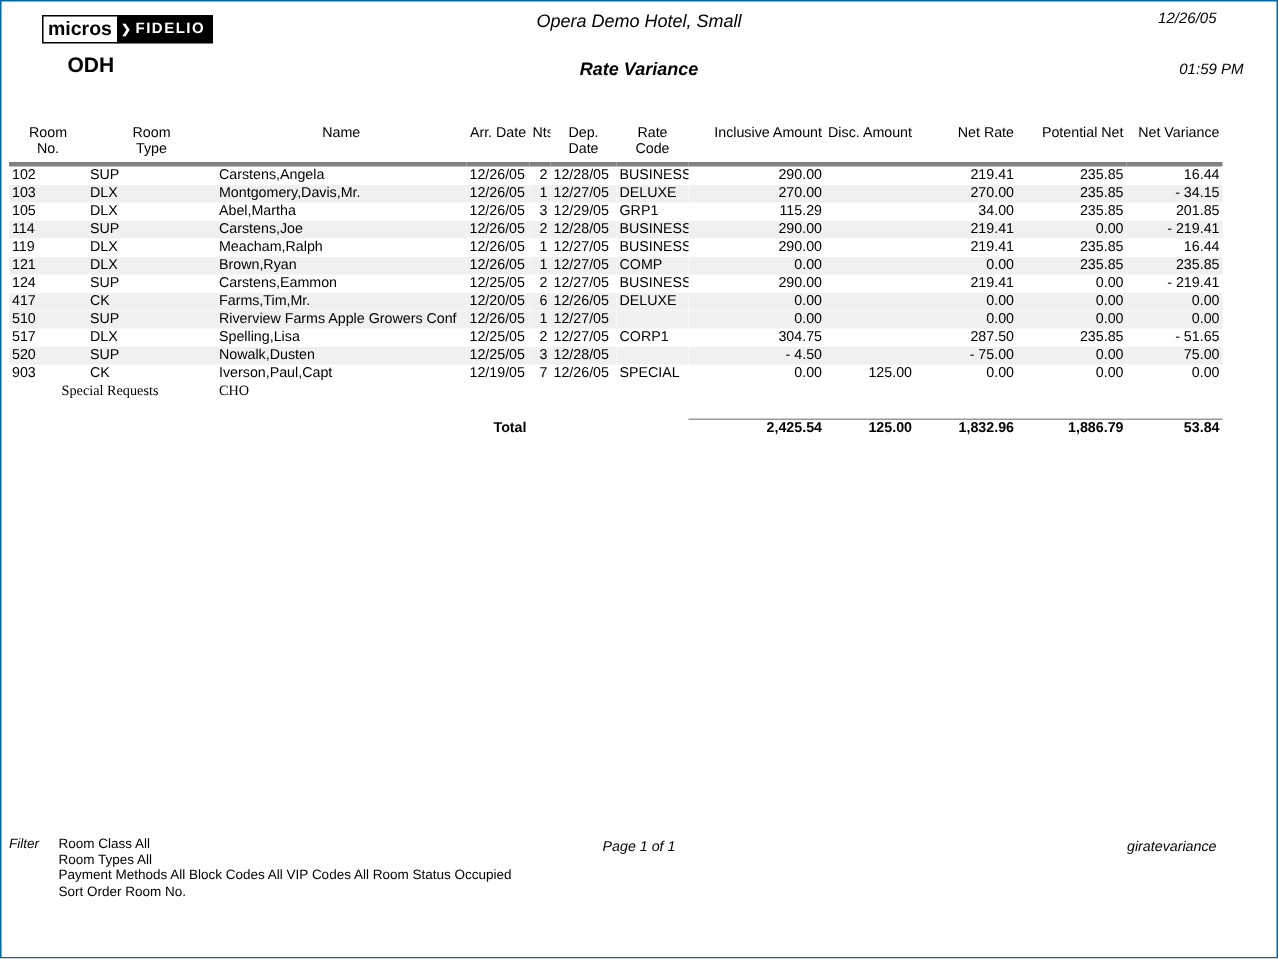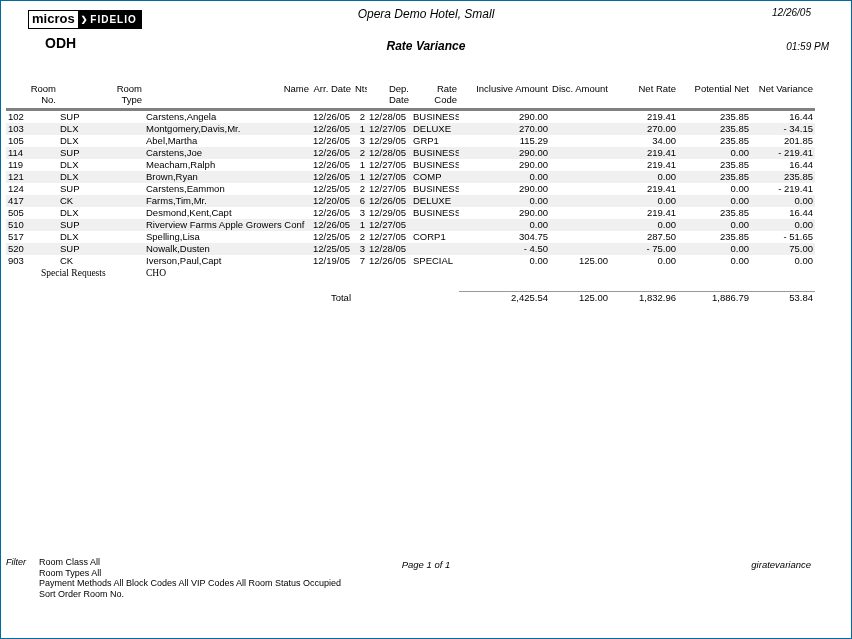--- a/index.html
+++ b/index.html
@@ -27,31 +27,31 @@
   .report-title { position:absolute; left:0; top:38px; width:100%; text-align:center;
     font-style:italic; font-weight:bold; font-size:12px; }
   .hdr-date { position:absolute; top:6px; right:40px; font-style:italic; font-size:10px; }
   .hdr-time { position:absolute; top:40px; right:22px; font-style:italic; font-size:10px; }
 
   
   table.report { position:absolute; left:5px; top:82px; width:809px;
     border-collapse:collapse; table-layout:fixed; }
   table.report th, table.report td { padding:0 2px; font-size:9.5px; overflow:hidden;
     white-space:nowrap; }
-  table.report thead th { font-weight:normal; vertical-align:top; text-align:right;
+  table.report thead th { font-weight:normal; vertical-align:top; text-align:center;
     white-space:pre-line; line-height:11px; border-bottom:3px solid #808080;
     padding-bottom:3px; }
   table.report tbody td { height:12px; line-height:12px; }
   tr.alt td { background:#f0f0f0; }
   .c-right { text-align:right !important; }
   .c-left  { text-align:left; }
   .sr-row td { font-family:"Liberation Serif", serif; font-size:10.5px; height:13px; }
   .sr-label { padding-left:35px !important; }
   .spacer-row td { height:13px; }
-  .total-row td { font-weight:normal; font-size:9.5px; height:18px; vertical-align:bottom;
+  .total-row td { font-weight:bold; font-size:9.5px; height:18px; vertical-align:bottom;
     padding-bottom:2px; }
   .total-row td.tval { border-top:1px solid #999; }
   .total-label { text-align:right; }
 
   
   .filter-label { position:absolute; left:5px; top:556px; font-style:italic; font-size:9px; }
   .filter-lines { position:absolute; left:38px; top:556px; font-size:9px; line-height:10.5px; }
   .page-num { position:absolute; left:0; top:558px; width:100%; text-align:center;
     font-style:italic; font-size:9.5px; }
   .report-id { position:absolute; top:558px; right:40px; font-style:italic; font-size:9.5px; }
@@ -214,34 +214,20 @@
       <td class="c-left">12/20/05</td>
       <td class="c-right">6</td>
       <td class="c-left">12/26/05</td>
       <td class="c-left">DELUXE</td>
       <td class="c-right">0.00</td>
       <td class="c-right"></td>
       <td class="c-right">0.00</td>
       <td class="c-right">0.00</td>
       <td class="c-right">0.00</td>
     </tr>
-        <tr>
-      <td class="c-left">505</td>
-      <td class="c-left">DLX</td>
-      <td class="c-left">Desmond,Kent,Capt</td>
-      <td class="c-left">12/26/05</td>
-      <td class="c-right">3</td>
-      <td class="c-left">12/29/05</td>
-      <td class="c-left">BUSINESS</td>
-      <td class="c-right">290.00</td>
-      <td class="c-right"></td>
-      <td class="c-right">219.41</td>
-      <td class="c-right">235.85</td>
-      <td class="c-right">16.44</td>
-    </tr>
         <tr class="alt">
       <td class="c-left">510</td>
       <td class="c-left">SUP</td>
       <td class="c-left">Riverview Farms Apple Growers Conf</td>
       <td class="c-left">12/26/05</td>
       <td class="c-right">1</td>
       <td class="c-left">12/27/05</td>
       <td class="c-left"></td>
       <td class="c-right">0.00</td>
       <td class="c-right"></td>

